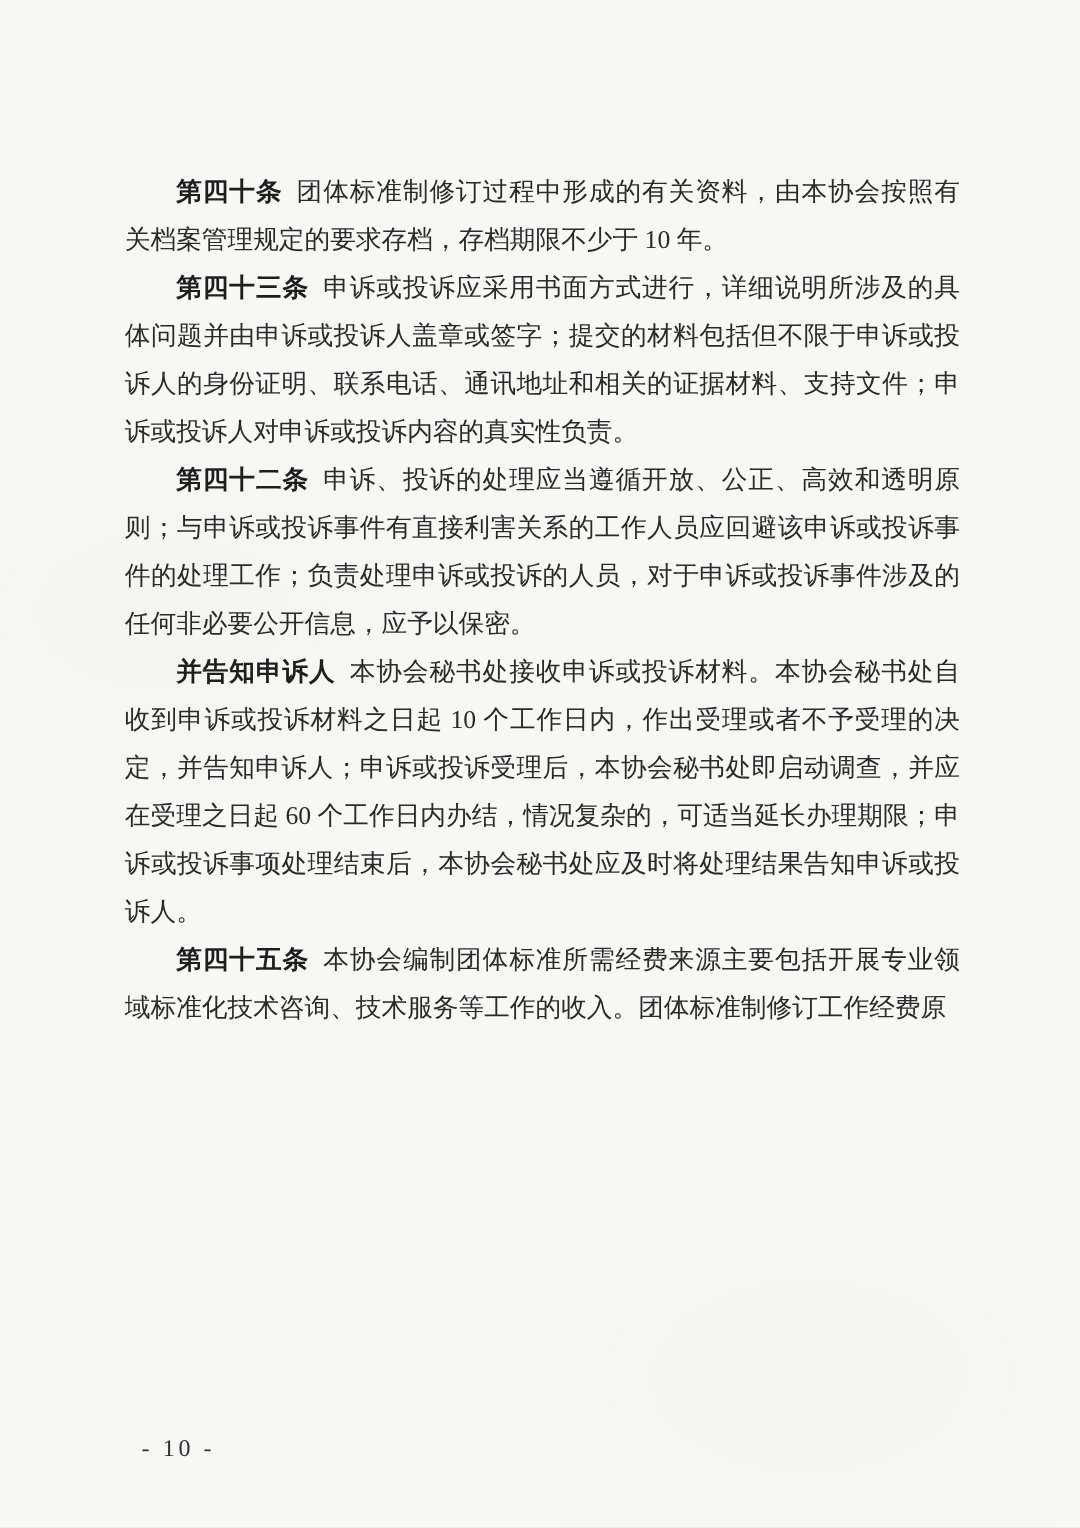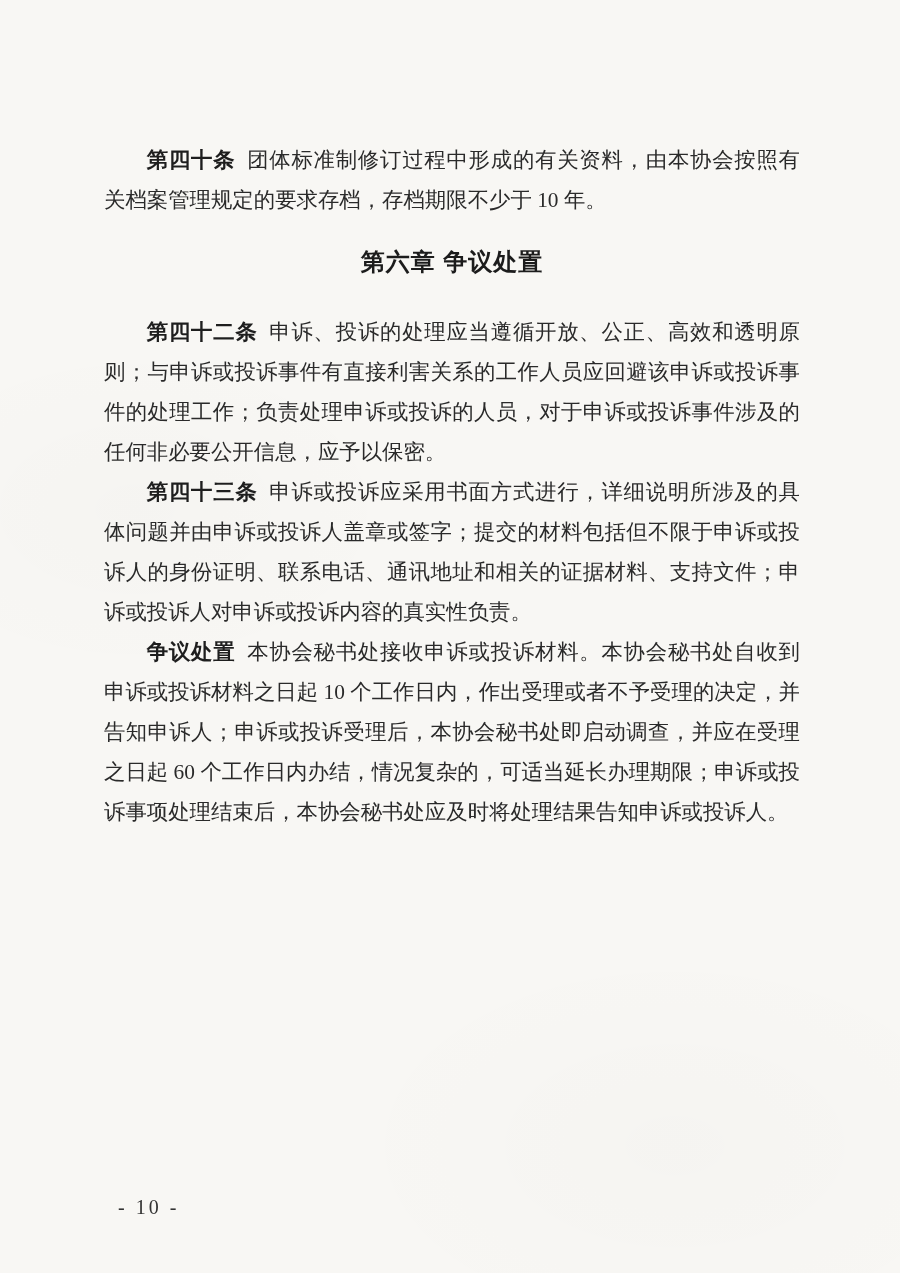--- a/index.html
+++ b/index.html
@@ -64,27 +64,27 @@
   }
 </style>
 </head>
 <body>
 
 <div class="page">
   <main class="doc">
 
     <p class="para"><span class="article-label">第四十条</span><span>团体标准制修订过程中形成的有关资料，由本协会按照有关档案管理规定的要求存档，存档期限不少于 10 年。</span></p>
 
-    <h2 class="chapter">第六章 争议处置</h2>
 
+
+    <p class="para"><span class="article-label">第四十三条</span><span>申诉或投诉应采用书面方式进行，详细说明所涉及的具体问题并由申诉或投诉人盖章或签字；提交的材料包括但不限于申诉或投诉人的身份证明、联系电话、通讯地址和相关的证据材料、支持文件；申诉或投诉人对申诉或投诉内容的真实性负责。</span></p>
 
     <p class="para"><span class="article-label">第四十二条</span><span>申诉、投诉的处理应当遵循开放、公正、高效和透明原则；与申诉或投诉事件有直接利害关系的工作人员应回避该申诉或投诉事件的处理工作；负责处理申诉或投诉的人员，对于申诉或投诉事件涉及的任何非必要公开信息，应予以保密。</span></p>
 
-    <p class="para"><span class="article-label">第四十三条</span><span>申诉或投诉应采用书面方式进行，详细说明所涉及的具体问题并由申诉或投诉人盖章或签字；提交的材料包括但不限于申诉或投诉人的身份证明、联系电话、通讯地址和相关的证据材料、支持文件；申诉或投诉人对申诉或投诉内容的真实性负责。</span></p>
-
-    <p class="para"><span class="article-label">争议处置</span><span>本协会秘书处接收申诉或投诉材料。本协会秘书处自收到申诉或投诉材料之日起 10 个工作日内，作出受理或者不予受理的决定，并告知申诉人；申诉或投诉受理后，本协会秘书处即启动调查，并应在受理之日起 60 个工作日内办结，情况复杂的，可适当延长办理期限；申诉或投诉事项处理结束后，本协会秘书处应及时将处理结果告知申诉或投诉人。</span></p>
+    <p class="para"><span class="article-label">并告知申诉人</span><span>本协会秘书处接收申诉或投诉材料。本协会秘书处自收到申诉或投诉材料之日起 10 个工作日内，作出受理或者不予受理的决定，并告知申诉人；申诉或投诉受理后，本协会秘书处即启动调查，并应在受理之日起 60 个工作日内办结，情况复杂的，可适当延长办理期限；申诉或投诉事项处理结束后，本协会秘书处应及时将处理结果告知申诉或投诉人。</span></p>
 
 
+    <p class="para"><span class="article-label">第四十五条</span><span>本协会编制团体标准所需经费来源主要包括开展专业领域标准化技术咨询、技术服务等工作的收入。团体标准制修订工作经费原</span></p>
 
   </main>
 
   <div class="page-number">- 10 -</div>
 </div>
 
 </body></html>

